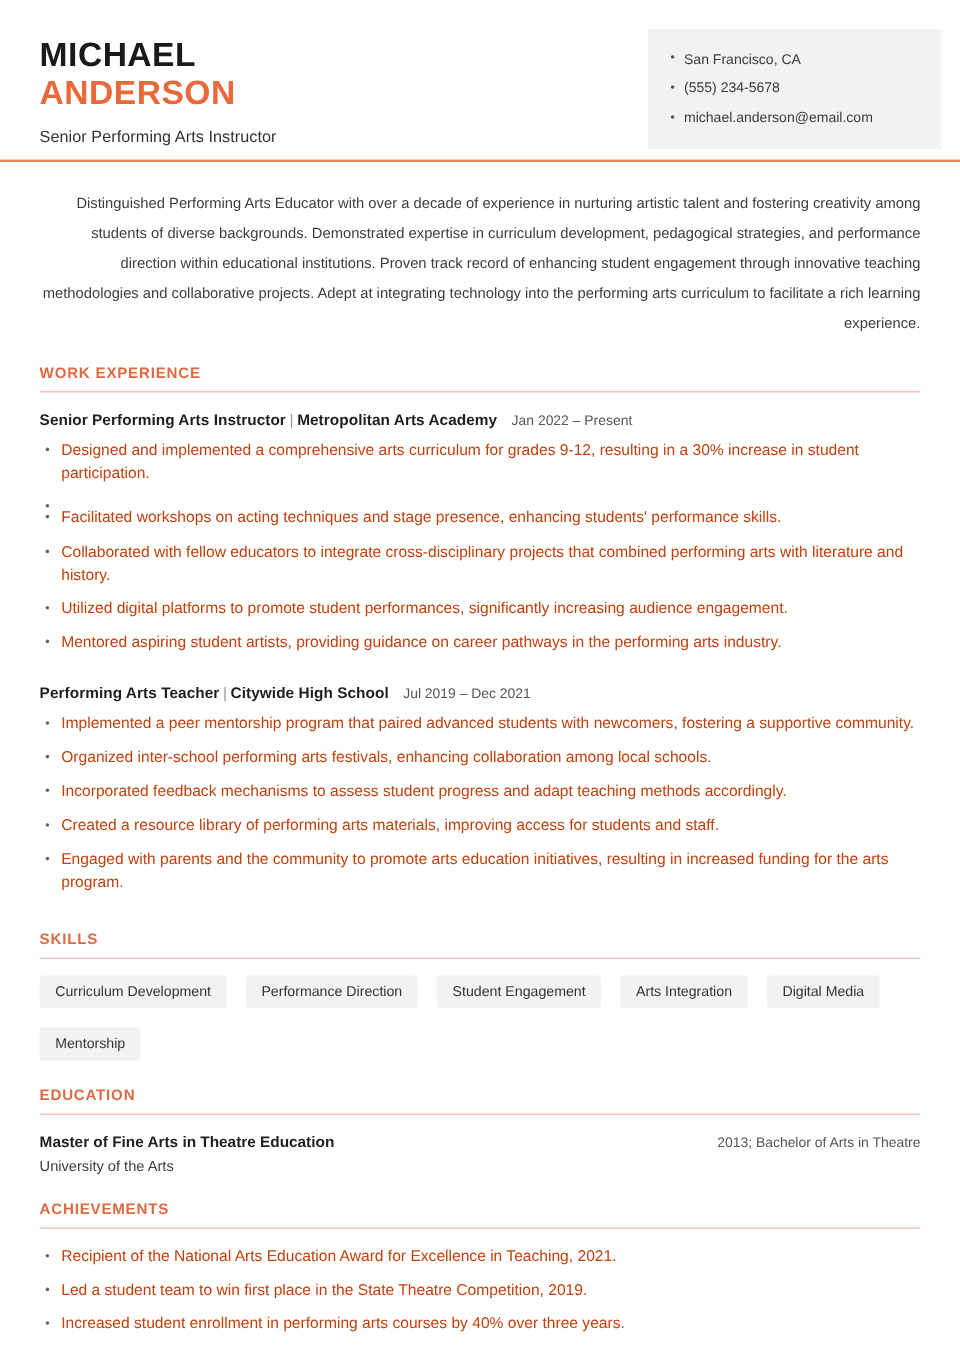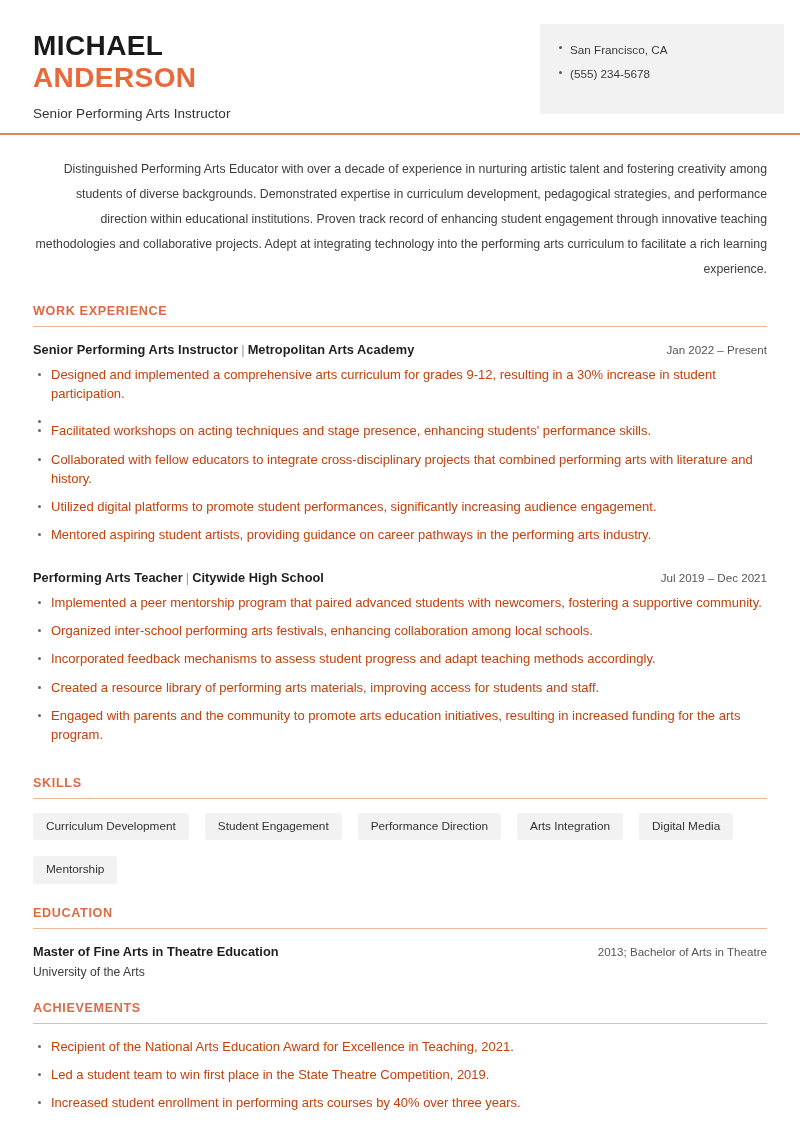--- a/index.html
+++ b/index.html
@@ -114,21 +114,20 @@
     height: 1px;
     background: #eeb79c;
     margin-top: 8px;
   }
 
   
   .entry { margin-top: 15px; }
 
   .entry-head {
     display: flex;
-    justify-content: space-between;
     align-items: baseline;
   }
 
   .entry-title {
     font-size: 12.8px;
     font-weight: bold;
     color: #1f1f1f;
     letter-spacing: 0.05px;
   }
 
@@ -227,20 +226,24 @@
 
     <div class="contact-box">
       <ul class="contact-list">
         <li class="contact-item">
           <span class="dot"></span>
           <span>San Francisco, CA</span>
         </li>
         <li class="contact-item">
           <span class="dot"></span>
           <span>(555) 234-5678</span>
+        </li>
+        <li class="contact-item">
+          <span class="dot"></span>
+          <span>michael.anderson@email.com</span>
         </li>
       </ul>
     </div>
   </div>
 
   <div class="header-rule"></div>
 
   <div class="content">
 
     <div class="summary">Distinguished Performing Arts Educator with over a decade of experience in nurturing artistic talent and fostering creativity among students of diverse backgrounds. Demonstrated expertise in curriculum development, pedagogical strategies, and performance direction within educational institutions. Proven track record of enhancing student engagement through innovative teaching methodologies and collaborative projects. Adept at integrating technology into the performing arts curriculum to facilitate a rich learning experience.</div>
@@ -281,22 +284,22 @@
           <li class="bullet"><span class="dot"></span><span>Engaged with parents and the community to promote arts education initiatives, resulting in increased funding for the arts program.</span></li>
         </ul>
       </div>
     </div>
 
     <div class="section">
       <div class="section-title">SKILLS</div>
       <div class="section-rule"></div>
       <div class="chips">
         <span class="chip">Curriculum Development</span>
+        <span class="chip">Performance Direction</span>
         <span class="chip">Student Engagement</span>
-        <span class="chip">Performance Direction</span>
         <span class="chip">Arts Integration</span>
         <span class="chip">Digital Media</span>
         <span class="chip">Mentorship</span>
       </div>
     </div>
 
     <div class="section">
       <div class="section-title">EDUCATION</div>
       <div class="section-rule"></div>
       <div class="edu-entry">

